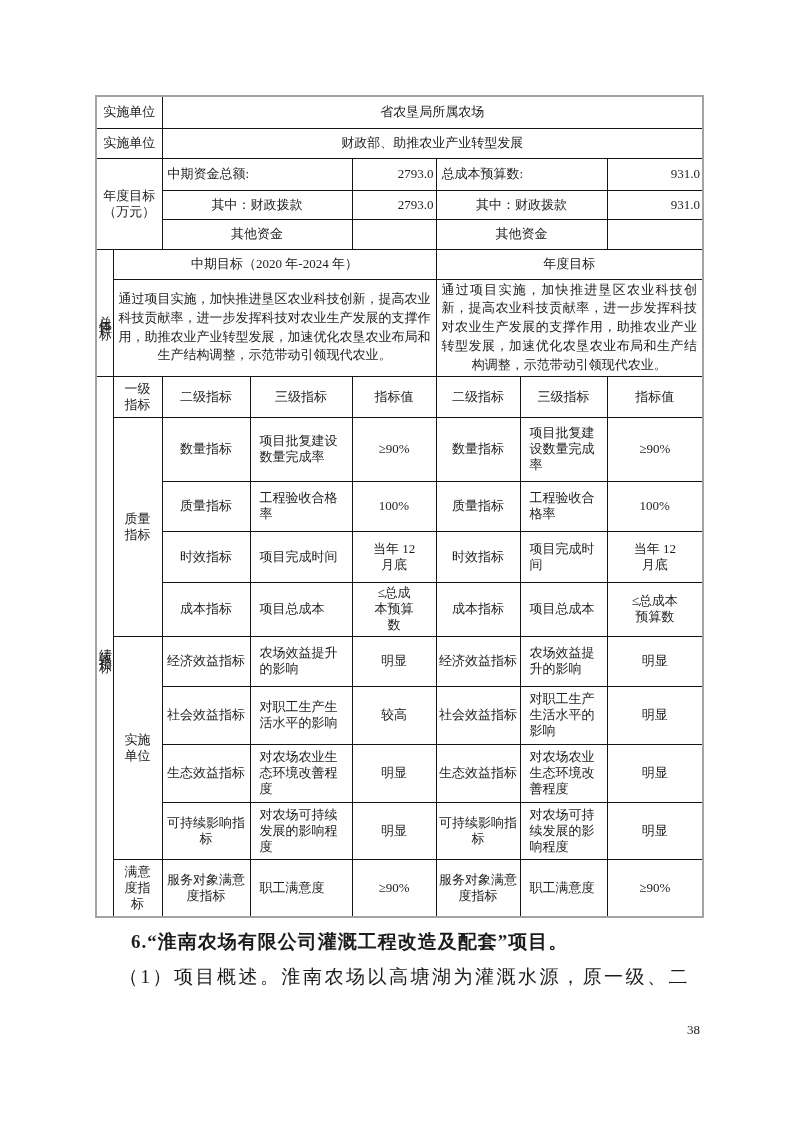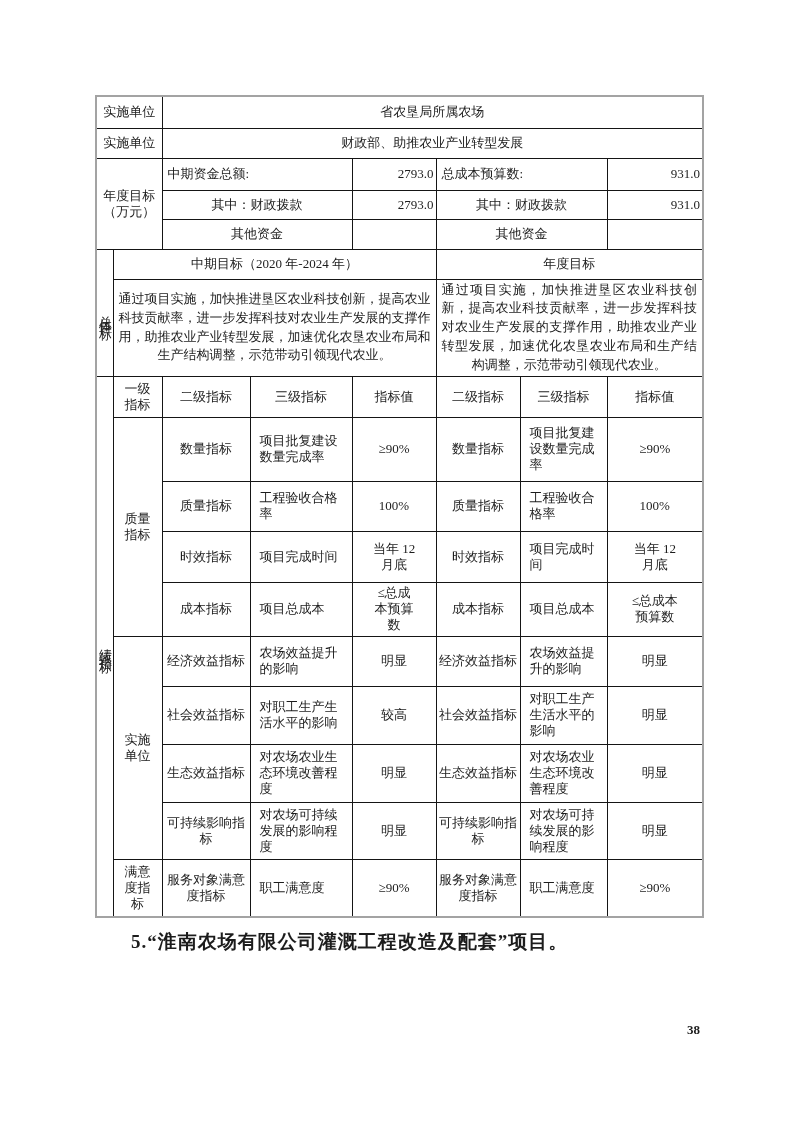--- a/index.html
+++ b/index.html
@@ -39,21 +39,21 @@
     font-size:19px;font-weight:bold;letter-spacing:1px;text-indent:36px;
     white-space:nowrap;
   }
   .para{
     position:absolute;left:95px;top:964px;width:660px;
     font-size:19px;letter-spacing:2.5px;text-indent:24px;
     white-space:nowrap;
   }
   .pagenum{
     position:absolute;left:656px;top:1022px;width:44px;
-    text-align:right;font-size:13px;font-weight:bold;
+    text-align:right;font-size:13px;
   }
 </style>
 </head>
 <body>
 
 <div class="page">
 
   <table class="doc">
     <colgroup>
       <col style="width:17px">
@@ -195,16 +195,17 @@
         <td>服务对象满意度指标</td>
         <td class="l3">职工满意度</td>
         <td class="val">≥90%</td>
         <td>服务对象满意度指标</td>
         <td class="l3">职工满意度</td>
         <td class="val">≥90%</td>
       </tr>
     </tbody>
   </table>
 
-  <div class="heading">5.“淮南农场有限公司灌溉工程改造及配套”项目。</div>
+  <div class="heading">6.“淮南农场有限公司灌溉工程改造及配套”项目。</div>
+  <div class="para">（1）项目概述。淮南农场以高塘湖为灌溉水源，原一级、二</div>
   <div class="pagenum">38</div>
 
 </div>
 
 </body></html>

